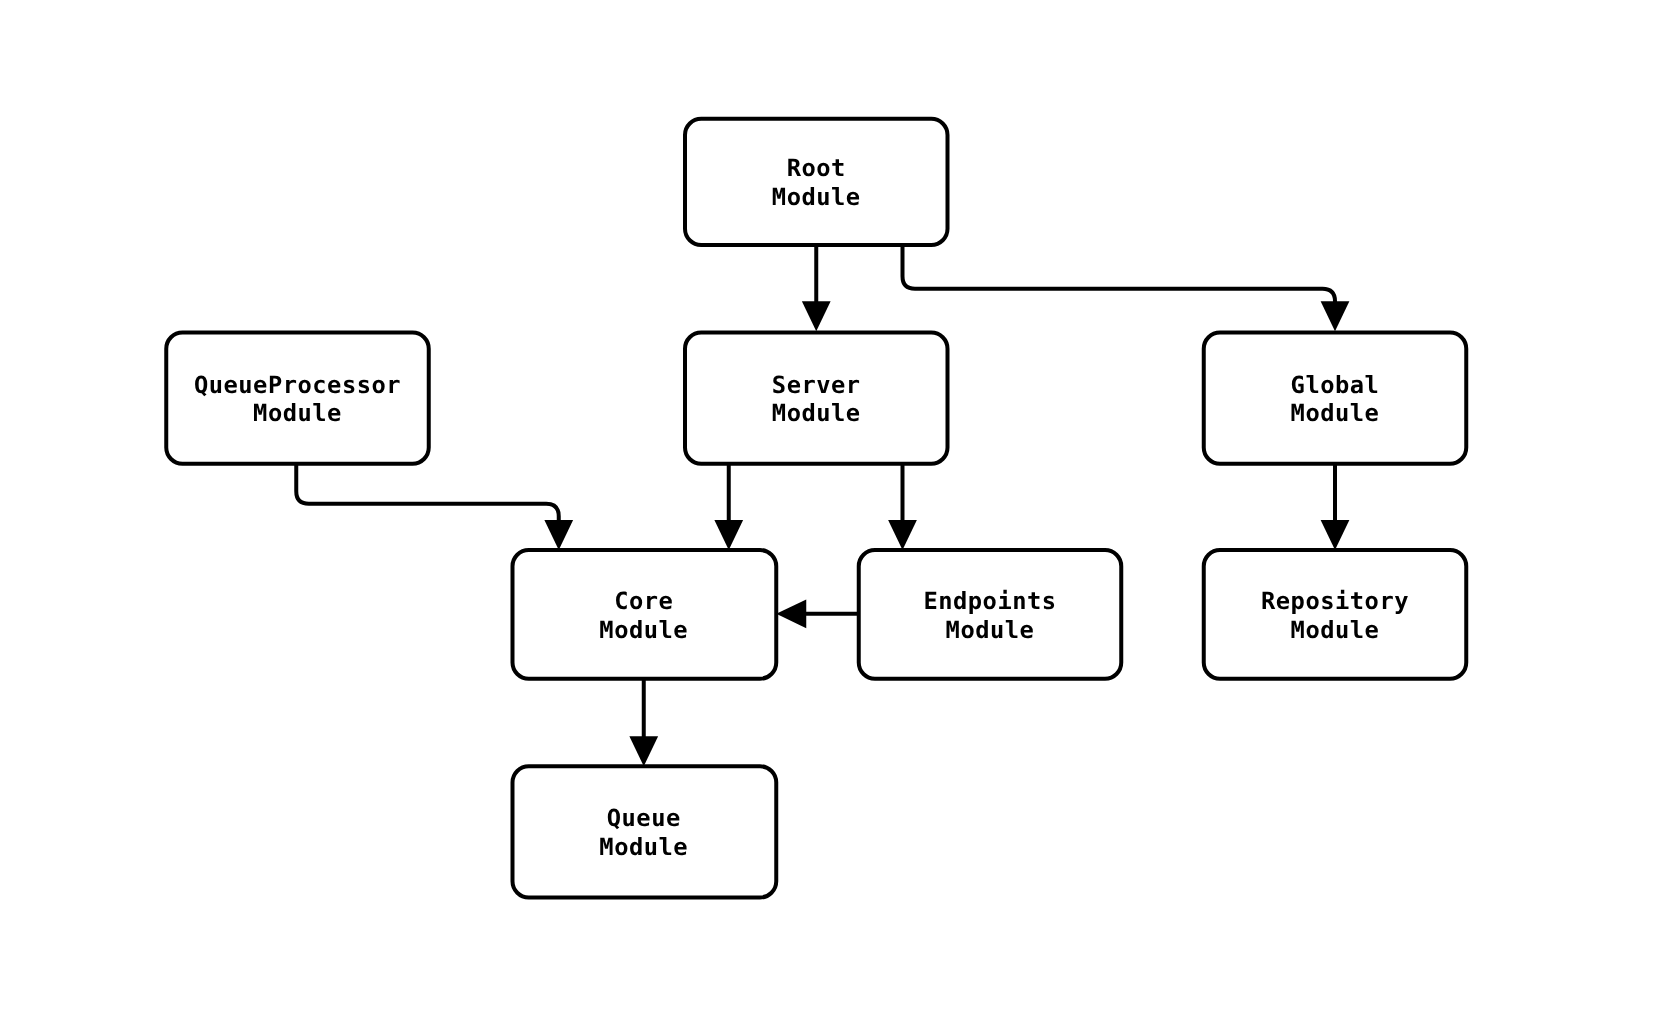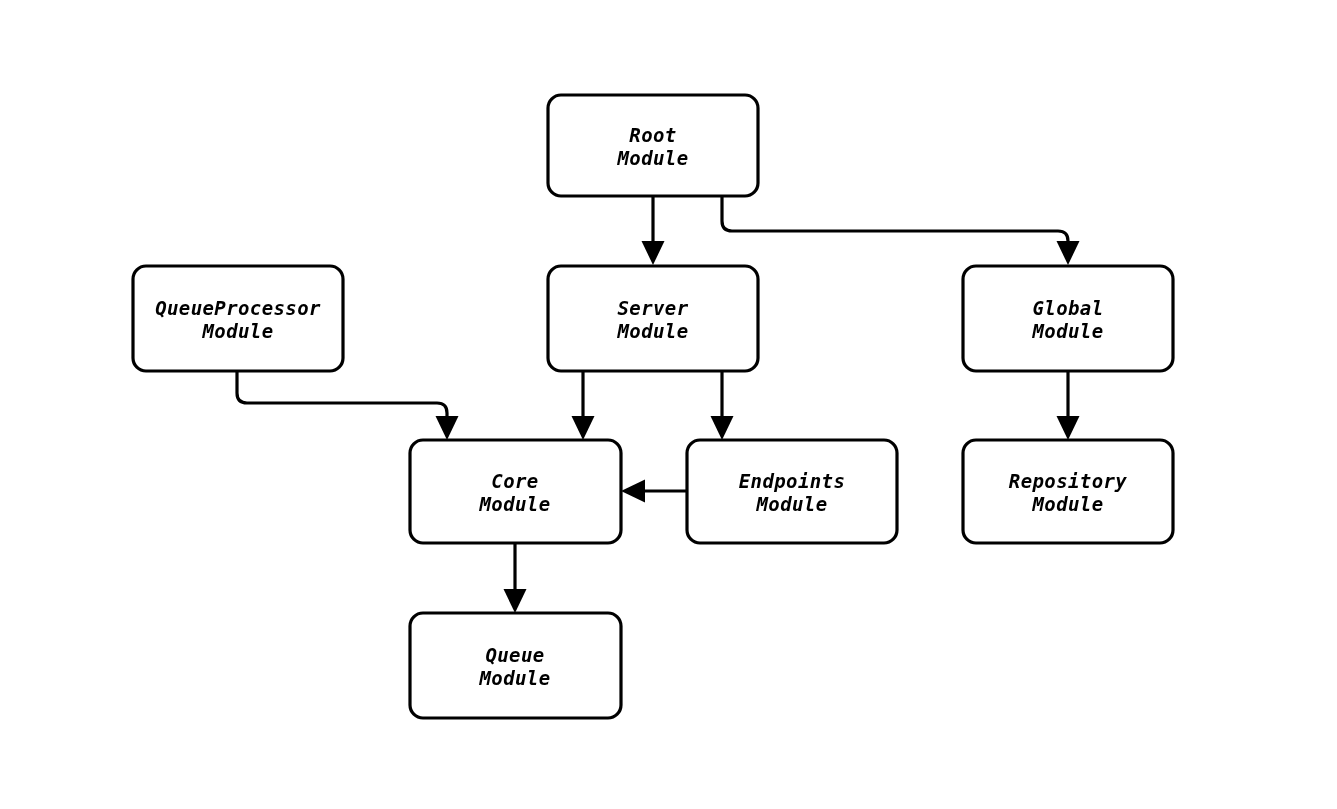--- a/index.html
+++ b/index.html
@@ -12,21 +12,20 @@
     width: 1337px;
     height: 809px;
     font-family: "DejaVu Sans Mono", "Liberation Mono", monospace;
     overflow: hidden;
   }
   #diagram-root {
     position: relative;
     width: 1337px;
     height: 809px;
     background: #ffffff;
-    font-style: italic;
   }
   #diagram-svg {
     position: absolute;
     top: 0;
     left: 0;
     width: 1337px;
     height: 809px;
     display: block;
   }
   .node-box {

